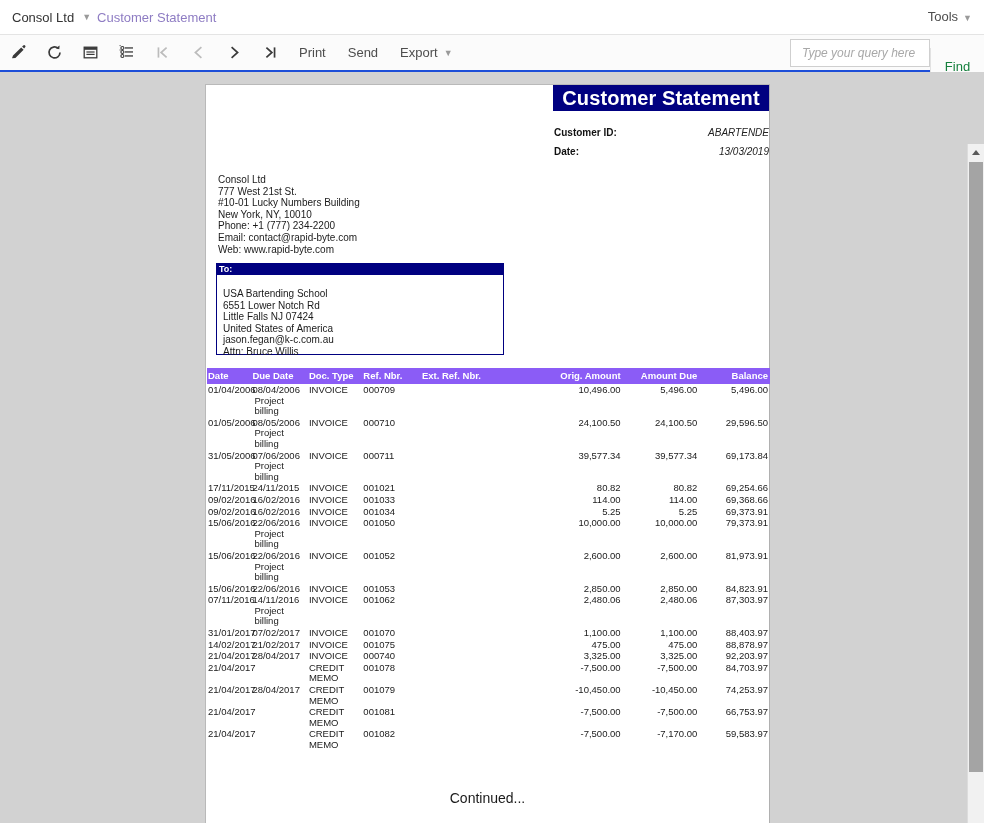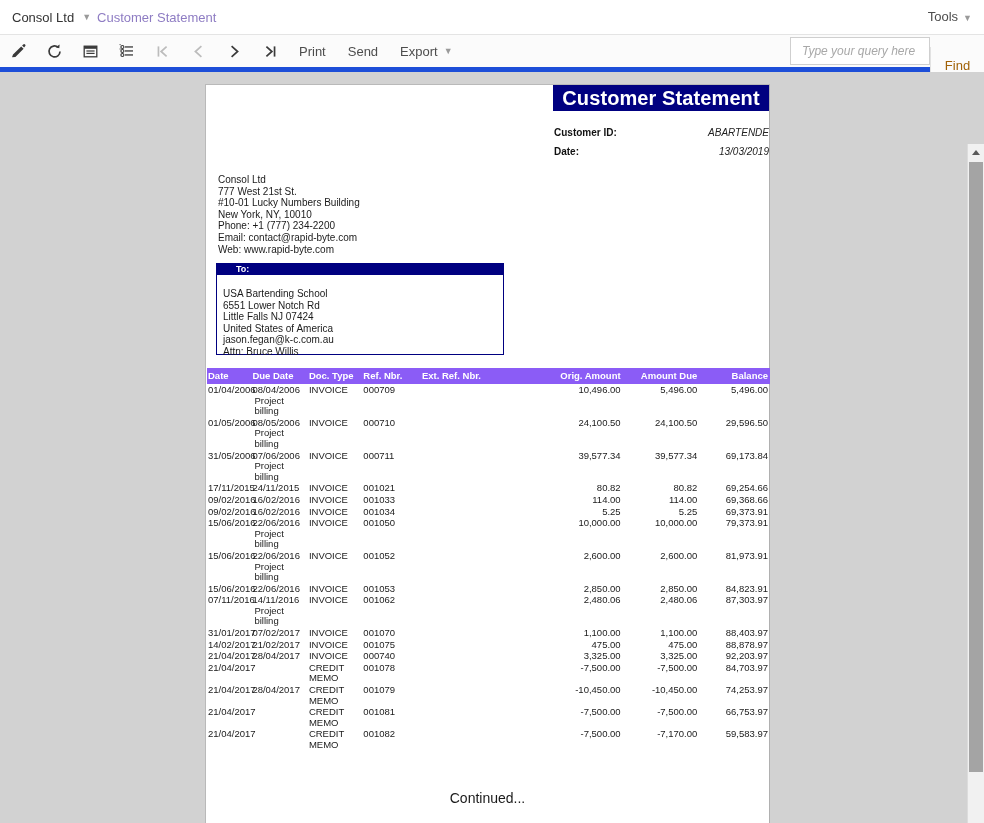--- a/index.html
+++ b/index.html
@@ -55,21 +55,21 @@
     color: #9a9a9a;
   }
 
   
   .toolbar {
     position: absolute;
     left: 0; top: 34px;
     width: 984px; height: 38px;
     background: #fbfbfb;
     border-top: 1px solid #e4e4e4;
-    border-bottom: 5px solid #1d4ed8;
+    border-bottom: 2px solid #1d4ed8;
     box-sizing: border-box;
     display: flex;
     align-items: center;
   }
   .tb-icon {
     width: 36px; height: 37px;
     display: flex;
     align-items: center;
     justify-content: center;
     cursor: pointer;
@@ -108,21 +108,21 @@
     color: #a8a8a8;
     font-style: italic;
   }
   .find-btn {
     width: 53px;
     height: 37px;
     display: flex;
     align-items: center;
     justify-content: center;
     font-size: 13px;
-    color: #a16207;
+    color: #15803d;
     background: #fbfbfb;
     border-left: 1px solid #e2e2e2;
     cursor: pointer;
     margin-top: 28px;
   }
 
   
   .viewer {
     position: absolute;
     left: 0; top: 72px;
@@ -202,21 +202,21 @@
     height: 92px;
     border: 1px solid #000080;
     box-sizing: border-box;
   }
   .tobox-hd {
     height: 11px;
     background: #000080;
     color: #ffffff;
     font-size: 9px;
     font-weight: bold;
-    padding-left: 19px;
+    padding-left: 2px;
     line-height: 11px;
   }
   .tobox-body {
     padding: 13px 0 0 6px;
     font-size: 10px;
     line-height: 11.6px;
     color: #1a1a1a;
     white-space: pre-line;
   }
 

